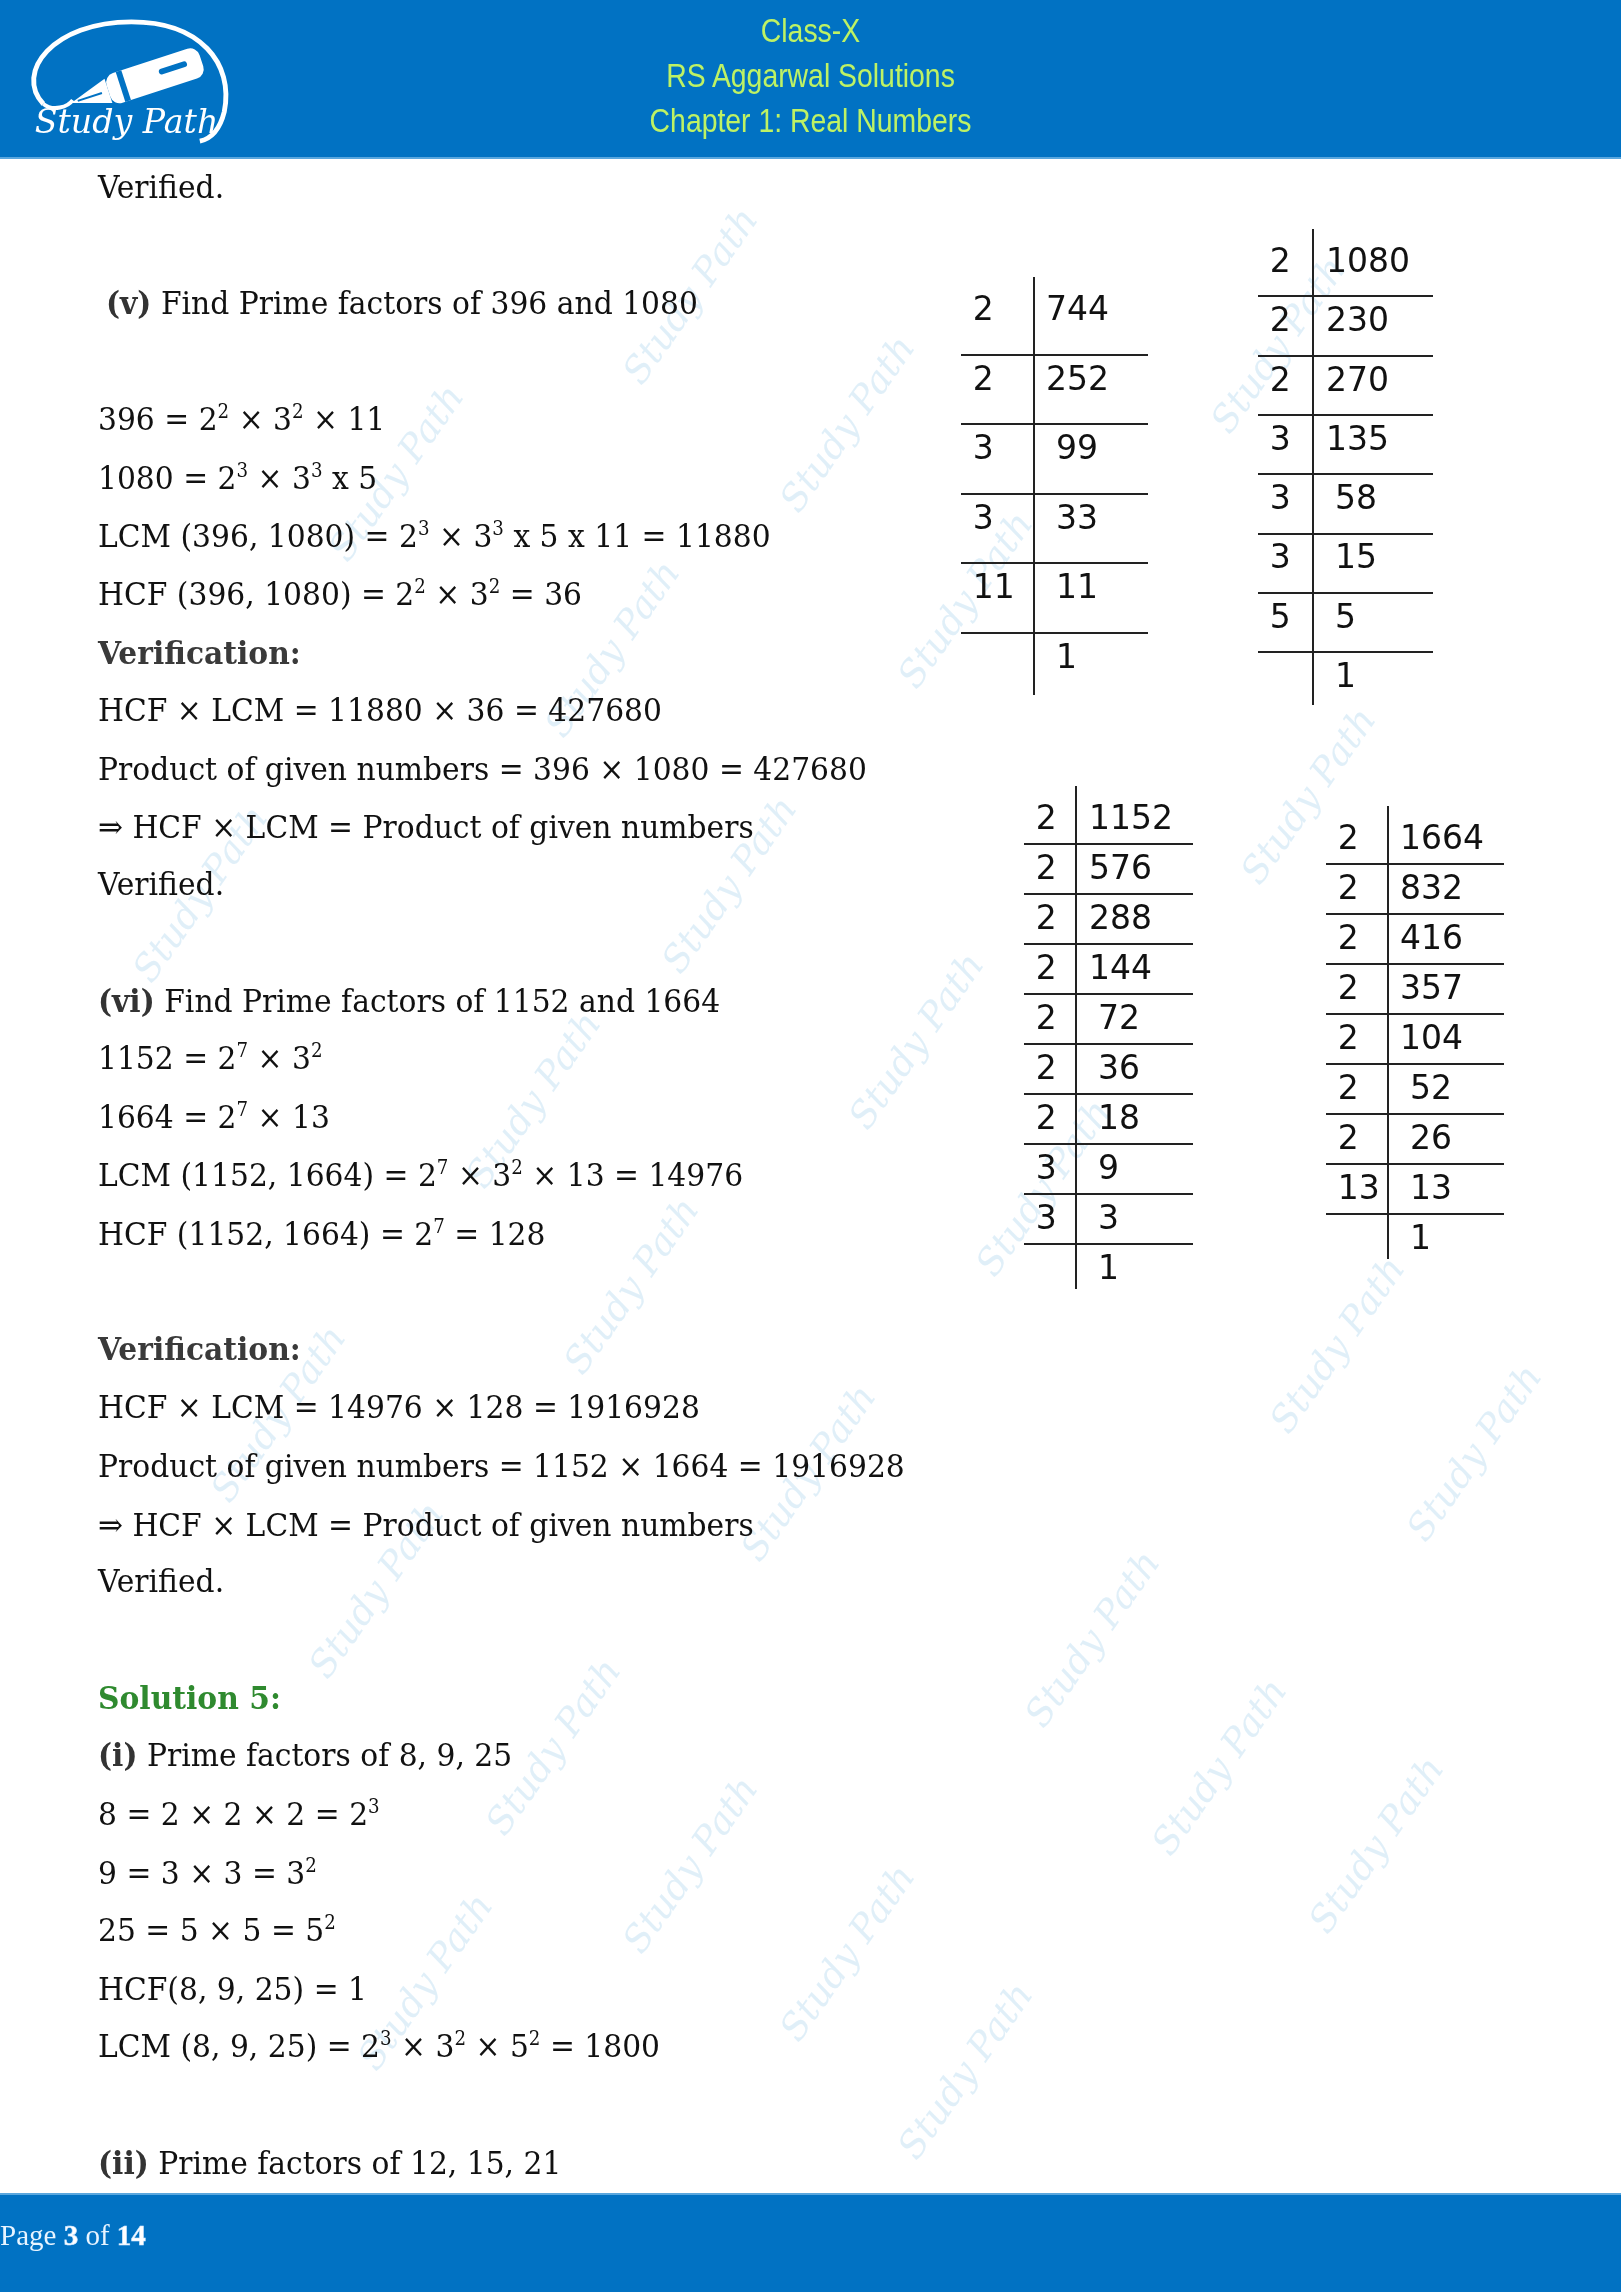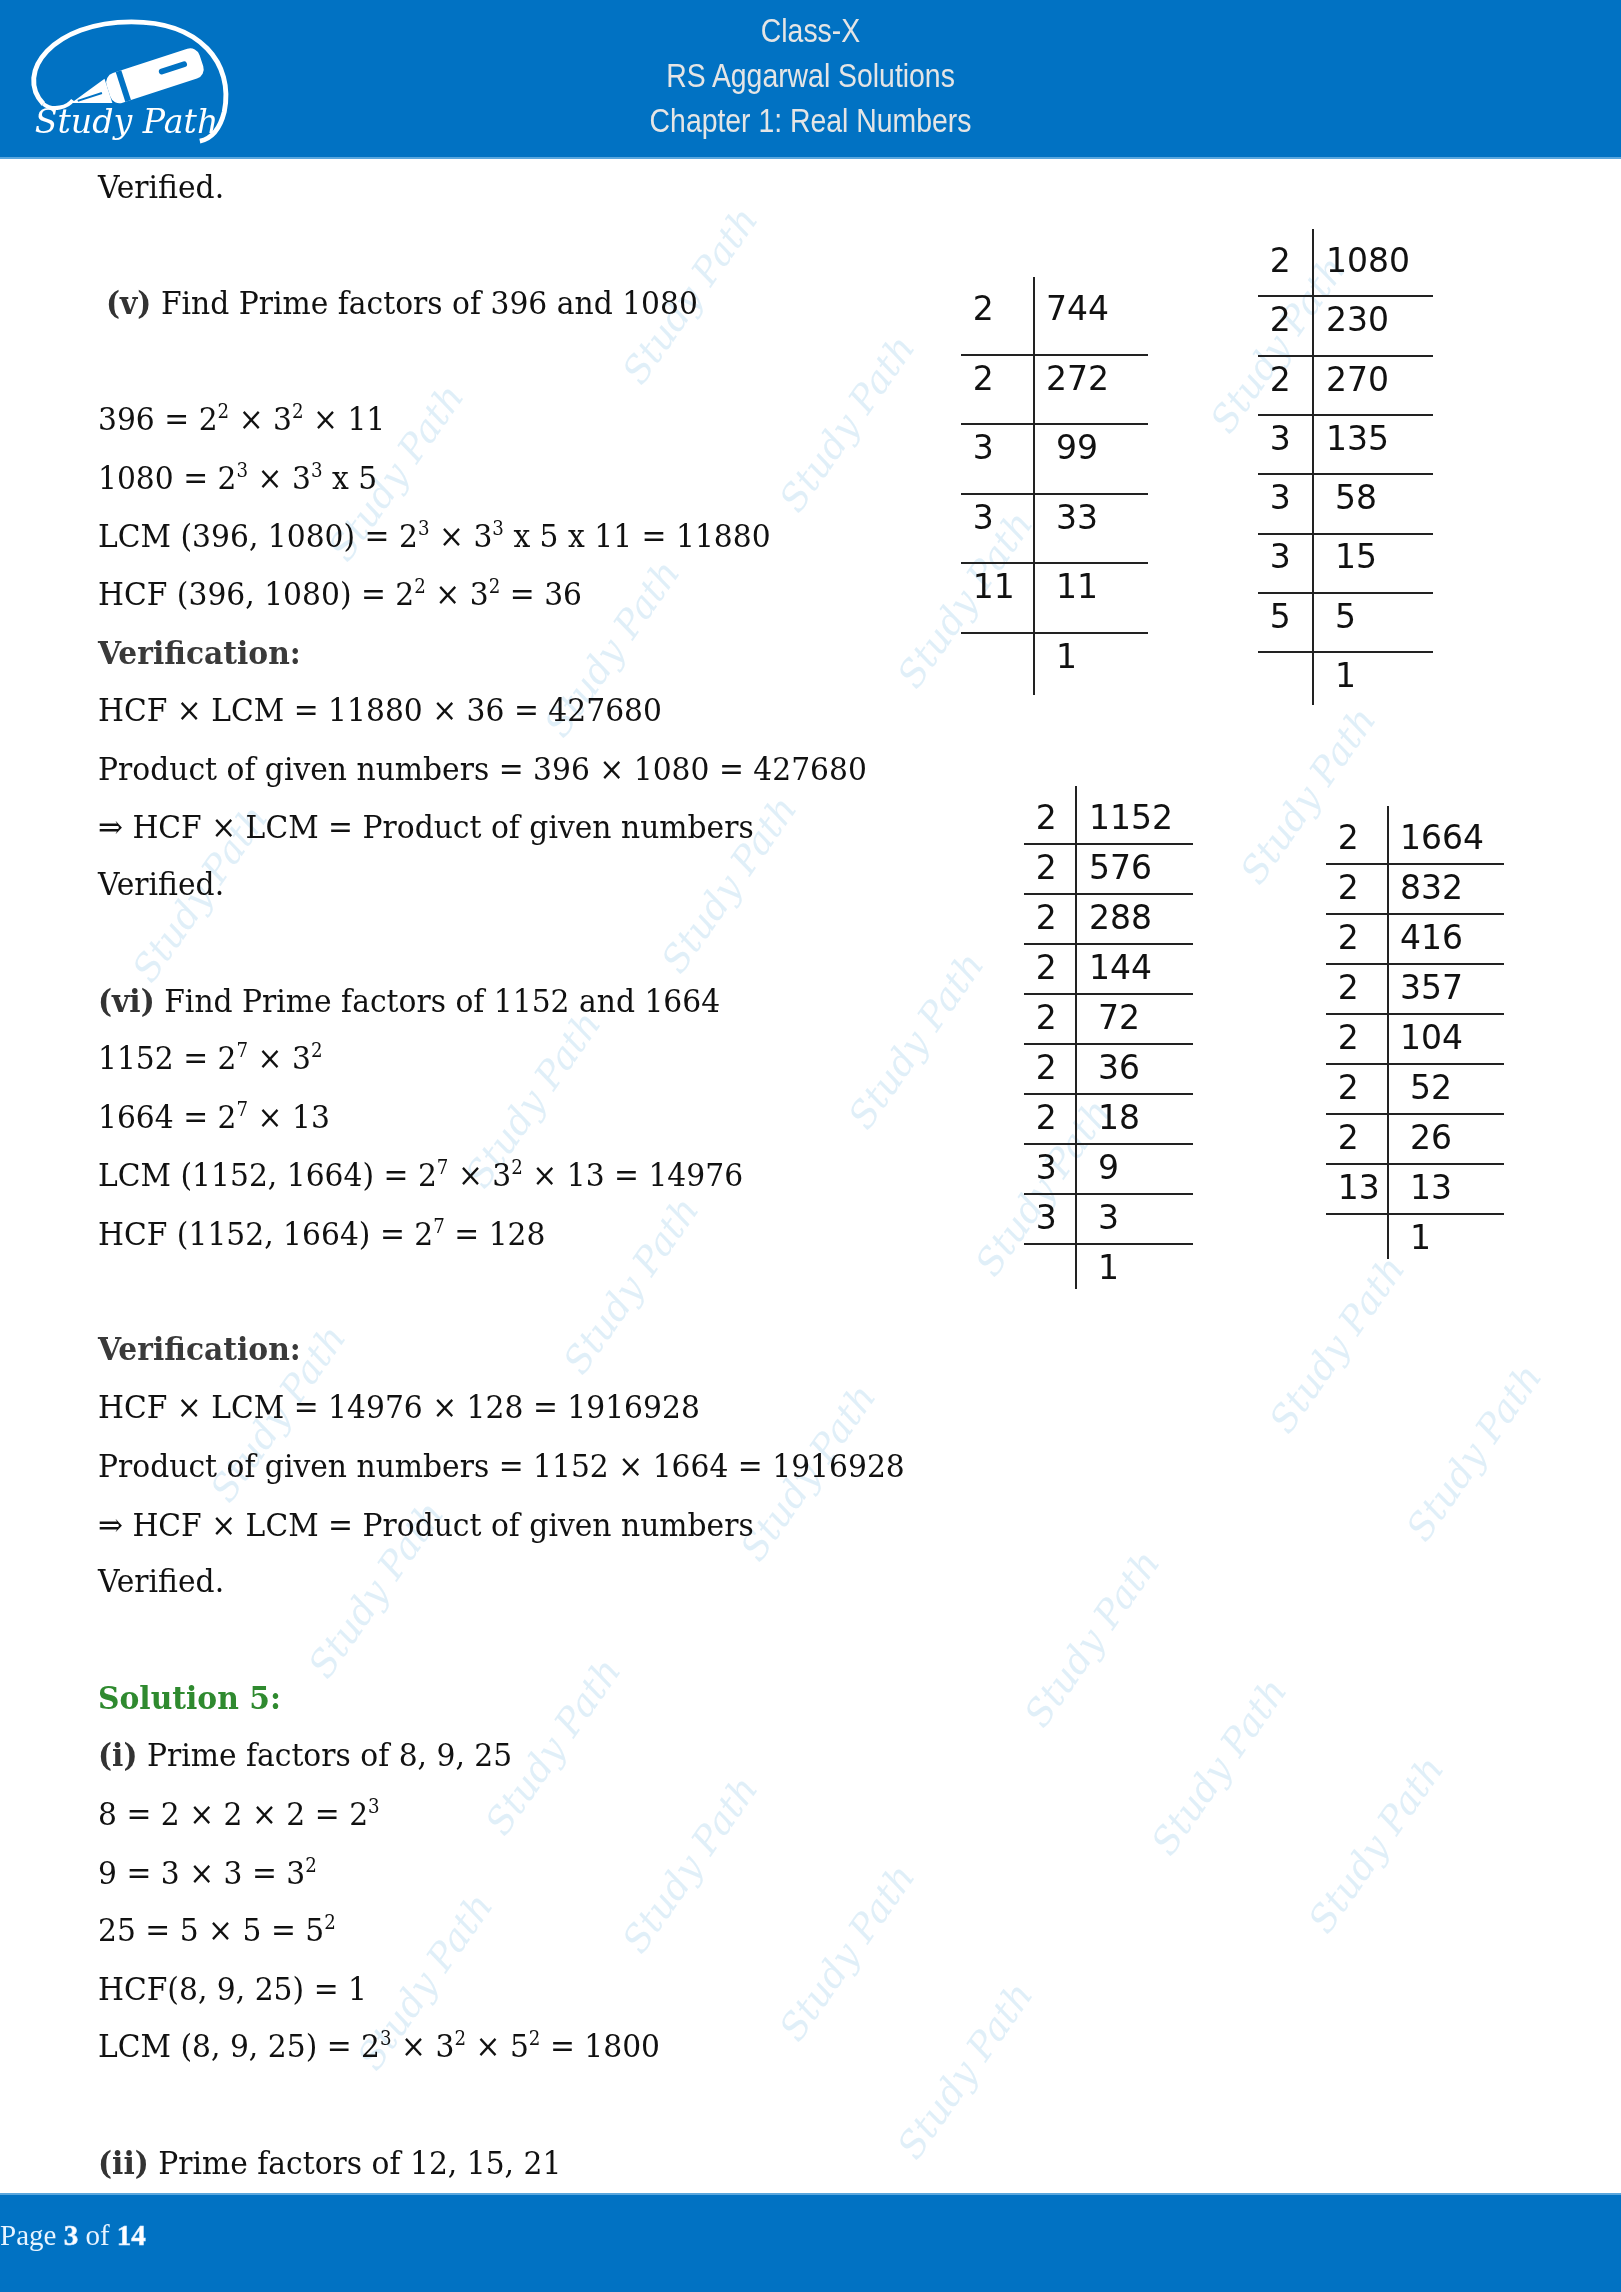--- a/index.html
+++ b/index.html
@@ -9,21 +9,21 @@
     font-family: "DejaVu Serif", "Liberation Serif", serif;
     color: #111111;
   }
   .header {
     position: absolute; left: 0; top: 0; width: 1621px; height: 157px;
     background: #0172C3; border-bottom: 2px solid #5AA7DE;
   }
   .logo { position: absolute; left: 13.7px; top: 13.7px; width: 225px; height: 132px; }
   .header-lines {
     position: absolute; left: 0; top: 7.8px; width: 1621px; text-align: center;
-    color: #e5e5e5; font-family: "Liberation Sans", sans-serif; font-size: 33px;
+    color: #bef264; font-family: "Liberation Sans", sans-serif; font-size: 33px;
   }
   .header-lines div { height: 45px; line-height: 45px; transform: scaleX(0.86); }
   .footer {
     position: absolute; left: 0; top: 2193px; width: 1621px; height: 100px;
     background: #0172C3; border-top: 2px solid #5AA7DE;
   }
   .footer-text {
     position: absolute; left: 0; top: 23.5px; width: 1621px; text-align: left;
     color: #E8F4FF; font-size: 29px; font-family: "Liberation Serif", serif;
   }
@@ -149,21 +149,21 @@
   </div>
 </div>
 
 <div id="tables">
     <div class="divtable" style="left: 961px; top: 285px; width: 187px; height: 411px;">
       <div class="dt-vline" style="left: 72px; top: -7.8px; height: 418px;"></div>
       <div class="dt-cell" style="left: 11.8px; top: 3.9px; font-size: 33px; font-family: &quot;DejaVu Sans&quot;, sans-serif;">2</div>
       <div class="dt-cell" style="left: 85px; top: 3.9px; font-size: 33px; font-family: &quot;DejaVu Sans&quot;, sans-serif;">744</div>
       <div class="dt-hline" style="left: 0px; top: 69px; width: 187px;"></div>
       <div class="dt-cell" style="left: 11.8px; top: 74px; font-size: 33px; font-family: &quot;DejaVu Sans&quot;, sans-serif;">2</div>
-      <div class="dt-cell" style="left: 85px; top: 74px; font-size: 33px; font-family: &quot;DejaVu Sans&quot;, sans-serif;">272</div>
+      <div class="dt-cell" style="left: 85px; top: 74px; font-size: 33px; font-family: &quot;DejaVu Sans&quot;, sans-serif;">252</div>
       <div class="dt-hline" style="left: 0px; top: 138px; width: 187px;"></div>
       <div class="dt-cell" style="left: 11.8px; top: 143px; font-size: 33px; font-family: &quot;DejaVu Sans&quot;, sans-serif;">3</div>
       <div class="dt-cell" style="left: 95px; top: 143px; font-size: 33px; font-family: &quot;DejaVu Sans&quot;, sans-serif;">99</div>
       <div class="dt-hline" style="left: 0px; top: 208px; width: 187px;"></div>
       <div class="dt-cell" style="left: 11.8px; top: 213px; font-size: 33px; font-family: &quot;DejaVu Sans&quot;, sans-serif;">3</div>
       <div class="dt-cell" style="left: 95px; top: 213px; font-size: 33px; font-family: &quot;DejaVu Sans&quot;, sans-serif;">33</div>
       <div class="dt-hline" style="left: 0px; top: 277px; width: 187px;"></div>
       <div class="dt-cell" style="left: 11.8px; top: 282px; font-size: 33px; font-family: &quot;DejaVu Sans&quot;, sans-serif;">11</div>
       <div class="dt-cell" style="left: 95px; top: 282px; font-size: 33px; font-family: &quot;DejaVu Sans&quot;, sans-serif;">11</div>
       <div class="dt-hline" style="left: 0px; top: 347px; width: 187px;"></div>

